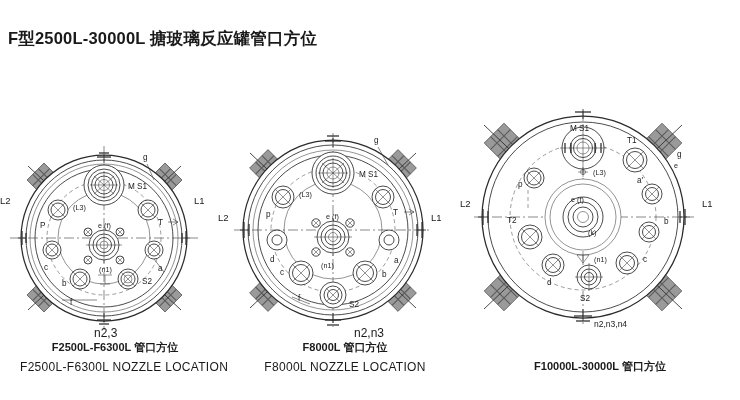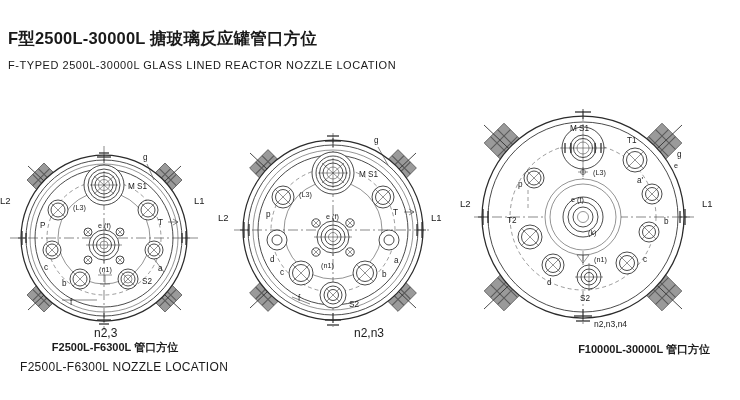--- a/index.html
+++ b/index.html
@@ -36,21 +36,20 @@
   .lug{fill:none;stroke:#5b5b5b;stroke-width:1.1;}
   .lugf{fill:#9a9a9a;stroke:#4a4a4a;stroke-width:.7;}
 </style>
 </head>
 <body>
 
 <div id="root">
 
   <div class="title-block">
     <div class="title-cn">F型2500L-30000L 搪玻璃反应罐管口方位</div>
-    <div class="title-en">F-TYPED 2500L-30000L GLASS LINED REACTOR NOZZLE LOCATION</div>
   </div>
 
   <div class="fig" style="left:2px;top:140px;">
     <svg width="210" height="195" viewBox="0 0 210 195">
 
       <g>
         <g transform="translate(42,40) rotate(-45)">
           <rect class="lugf" x="-12" y="-12" width="24" height="24"></rect>
           <path class="lug" d="M-12 -4 H12 M-12 4 H12 M-4 -12 V12 M4 -12 V12"></path>
         </g>
@@ -578,18 +577,20 @@
     <div style="position:absolute;left:132px;top:208px;text-align:right;">
       <span style="font-size:8.5px;">n2,n3,n4</span>
     </div>
   </div>
 
   <div class="cap" style="left:20px;top:340px;width:190px;">
     <div class="cap-cn">F2500L-F6300L 管口方位</div>
     <div class="cap-en">F2500L-F6300L NOZZLE LOCATION</div>
   </div>
   <div class="cap" style="left:250px;top:340px;width:190px;">
-  </div>
-  <div class="cap" style="left:490px;top:342px;width:220px;text-align:right;">
+    <div class="cap-cn">F8000L 管口方位</div>
+    <div class="cap-en">F8000L NOZZLE LOCATION</div>
+  </div>
+  <div class="cap" style="left:490px;top:359px;width:220px;">
     <div class="cap-cn">F10000L-30000L 管口方位</div>
   </div>
 
 </div>
 
 </body></html>

